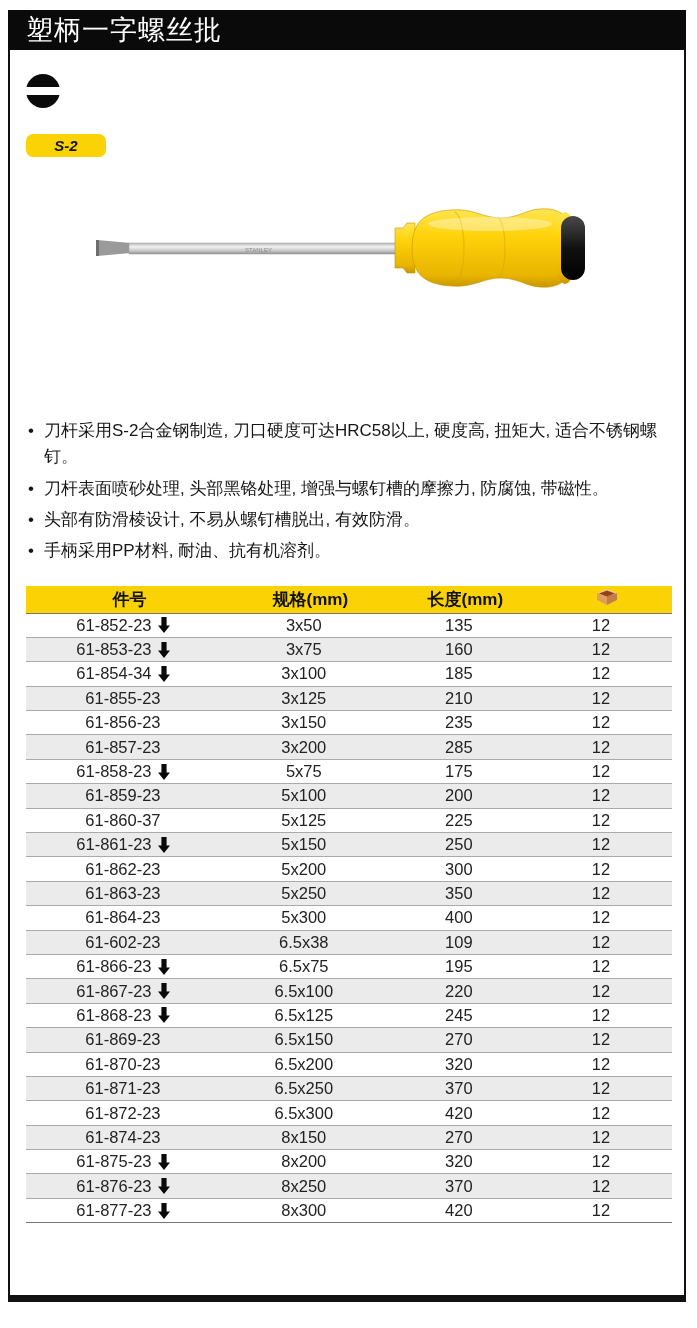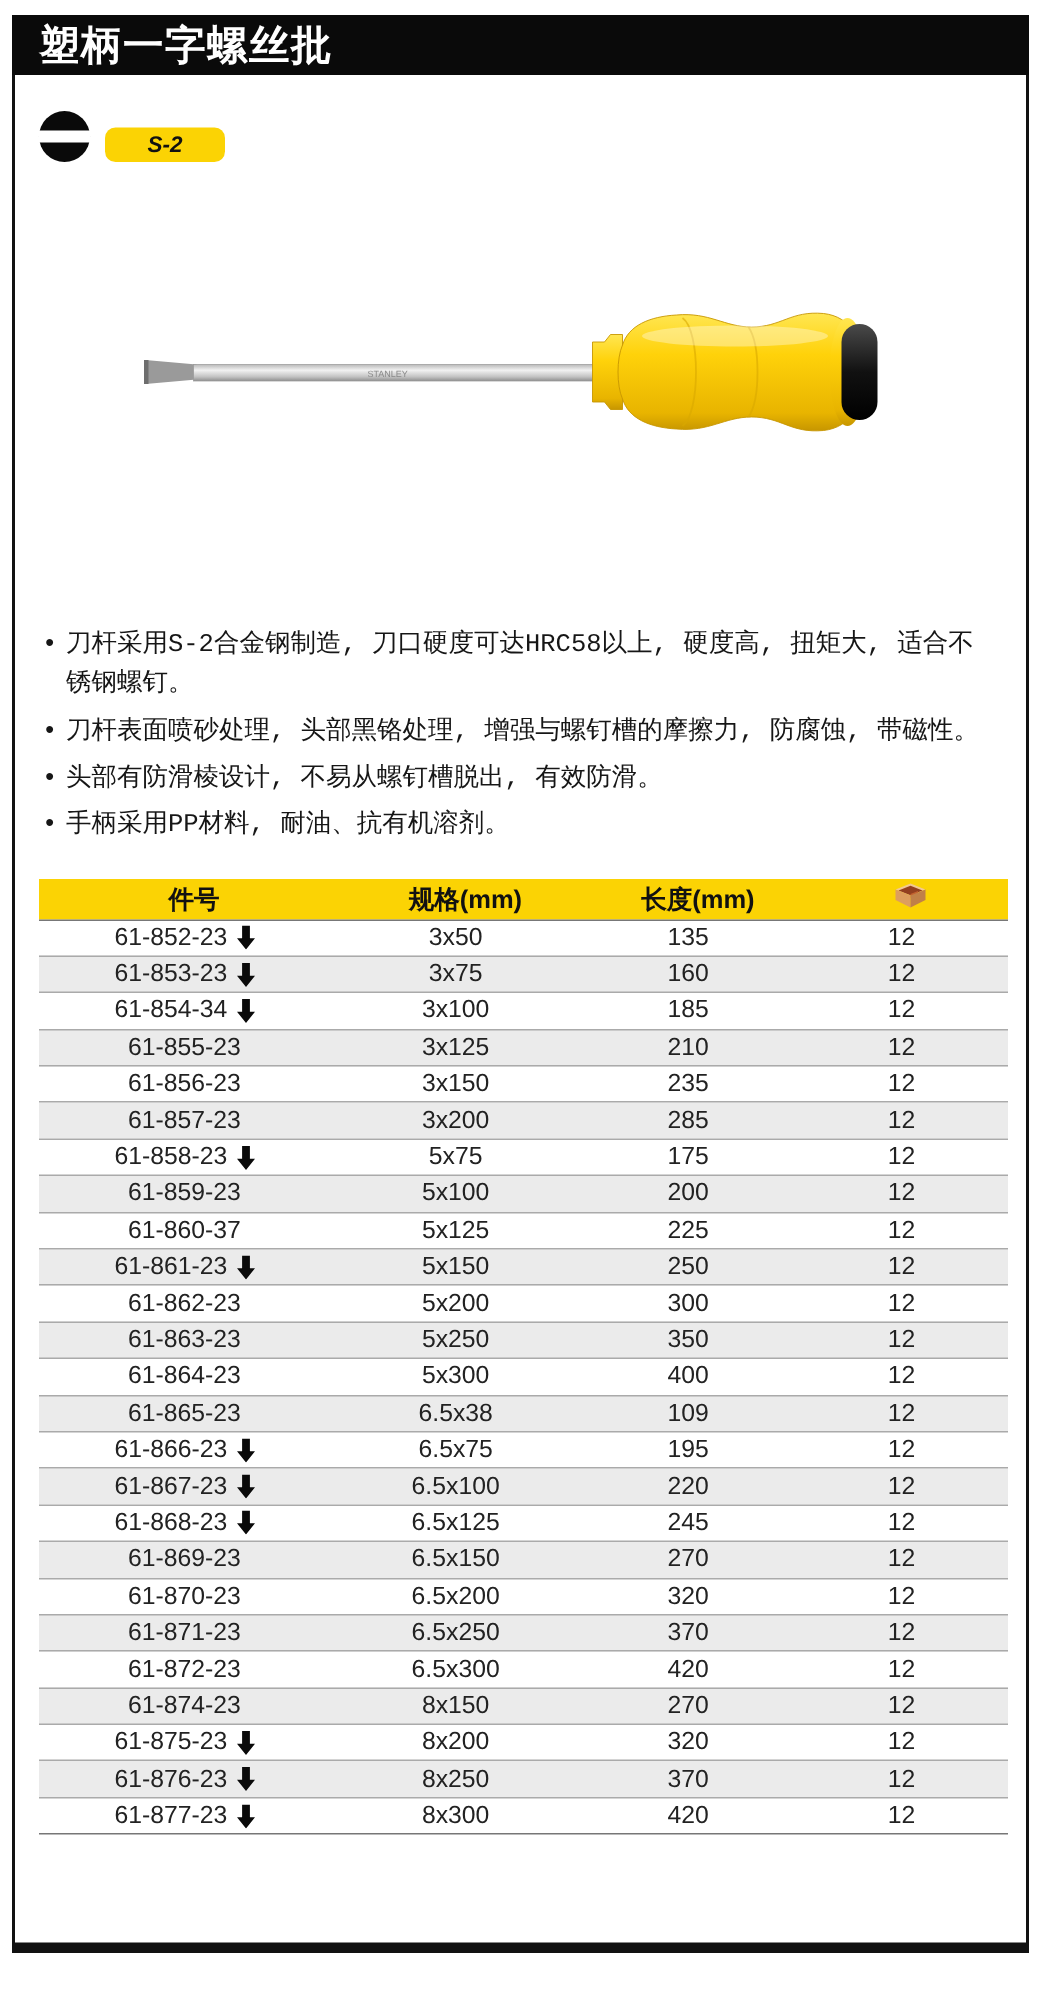--- a/index.html
+++ b/index.html
@@ -6,40 +6,40 @@
   html,body { width:697px; background:#fff; font-family:"Liberation Sans", sans-serif; color:#1a1a1a; }
   body { height:1328px; position:relative; }
 
   .frame {
     position:absolute; left:8px; top:10px; width:678px; height:1292px;
     border-left:2px solid #111; border-right:2px solid #111; border-bottom:7px solid #111;
     background:#fff;
   }
   .header-bar {
     height:40px; background:#0a0a0a; color:#fff;
-    font-size:27px; font-weight:bold; line-height:40px; padding-left:18px;
+    font-size:27px; font-weight:normal; line-height:40px; padding-left:18px;
     letter-spacing:1px; margin-left:-2px; margin-right:-2px;
   }
   .content { position:relative; height:1245px; }
 
   
-  .badge-row { position:absolute; top:24px; left:16px; display:flex; align-items:flex-end; gap:10px; }
+  .badge-row { position:absolute; top:24px; left:16px; display:flex; align-items:flex-start; gap:26px;flex-direction:column; }
   .slot-icon { width:34px; height:34px; border-radius:50%; background:#0a0a0a; position:relative; }
   .slot-icon::after { content:""; position:absolute; left:0; right:0; top:13px; height:8px; background:#fff; }
   .grade-badge {
     width:80px; height:23px; border-radius:7px; background:var(--brand-yellow,#FBD304);
     display:flex; align-items:center; justify-content:center;
     font-weight:bold; font-style:italic; font-size:15px; color:#111;
   }
 
   
   .product-image { position:absolute; top:138px; left:85px; width:492px; height:120px; }
 
   
-  .features { position:absolute; top:368px; left:16px; right:24px; list-style:none;font-family:Liberation Mono, monospace; }
+  .features { position:absolute; top:368px; left:16px; right:24px; list-style:none; }
   .features li {
     position:relative; padding-left:18px; font-size:17px; line-height:1.55;
     margin-bottom:5px; color:#161616;
   }
   .features li::before { content:"•"; position:absolute; left:2px; top:0; font-size:17px; }
 
   
   .spec-table { position:absolute; top:536px; left:16px; width:646px; border-collapse:collapse; table-layout:fixed; }
   .spec-table col.c1 { width:30%; } .spec-table col.c2 { width:26%; }
   .spec-table col.c3 { width:22%; } .spec-table col.c4 { width:22%; }
@@ -259,21 +259,21 @@
           <tr>
             <td><span class="part-wrap">
                 <span>61-864-23</span>
               </span></td>
             <td>5x300</td>
             <td>400</td>
             <td>12</td>
           </tr>
           <tr>
             <td><span class="part-wrap">
-                <span>61-865-23</span>
+                <span>61-602-23</span>
               </span></td>
             <td>6.5x38</td>
             <td>109</td>
             <td>12</td>
           </tr>
           <tr>
             <td><span class="part-wrap">
                 <span>61-866-23</span>
                 <svg class="down-arrow" viewBox="0 0 12 16">
                   <polygon points="6,16 0,8.5 3.4,8.5 3.4,0 8.6,0 8.6,8.5 12,8.5" fill="#0a0a0a"></polygon>

